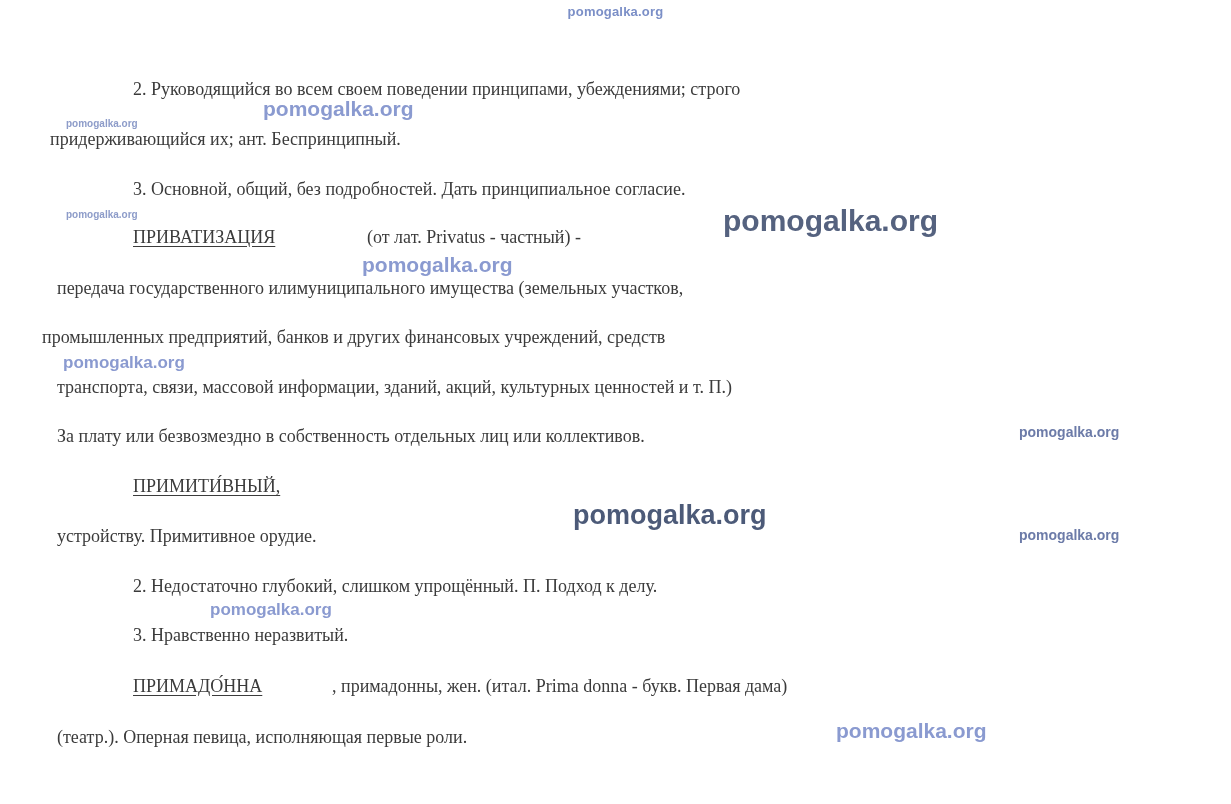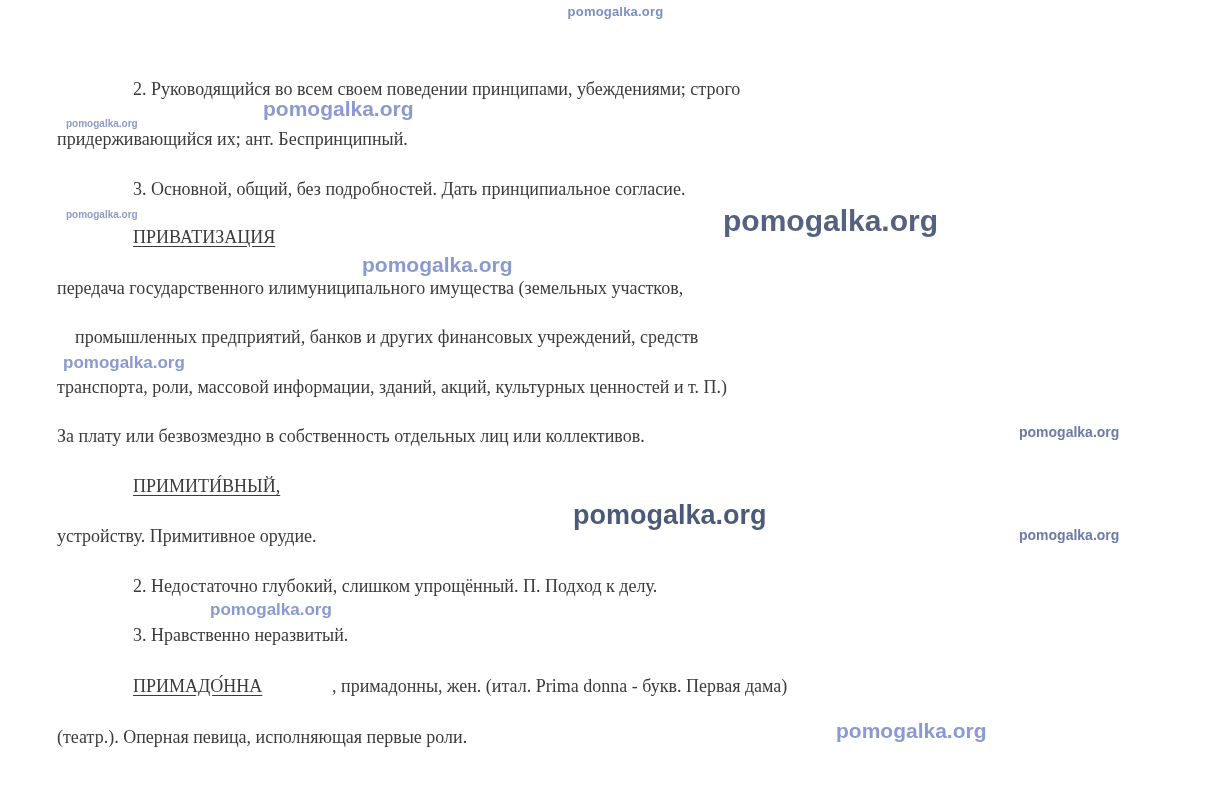--- a/index.html
+++ b/index.html
@@ -93,28 +93,29 @@
 </style>
 </head>
 <body>
 
 <div class="page">
 
   <div class="wm-top">pomogalka.org</div>
 
   <div class="text-layer">
     <div class="line" style="left:133px; top:76px;">2. Руководящийся во всем своем поведении принципами, убеждениями; строго</div>
-    <div class="line" style="left:57px;  top:126px;">придерживающийся их; ант. Беспринципный.</div>
+    <div class="line" style="left:50px;  top:126px;">придерживающийся их; ант. Беспринципный.</div>
     <div class="line" style="left:133px; top:176px;">3. Основной, общий, без подробностей. Дать принципиальное согласие.</div>
 
     <div class="line u" style="left:133px; top:224px;">ПРИВАТИЗАЦИЯ</div>
+    <div class="line" style="left:367px; top:224px;"> (от лат. Privatus - частный) -</div>
 
     <div class="line" style="left:57px;  top:275px;"> передача государственного илимуниципального имущества (земельных участков,</div>
-    <div class="line" style="left:75px;  top:324px;">промышленных предприятий, банков и других финансовых учреждений, средств</div>
-    <div class="line" style="left:57px;  top:374px;">транспорта, роли, массовой информации, зданий, акций, культурных ценностей и т. П.)</div>
+    <div class="line" style="left:42px;  top:324px;">промышленных предприятий, банков и других финансовых учреждений, средств</div>
+    <div class="line" style="left:57px;  top:374px;">транспорта, связи, массовой информации, зданий, акций, культурных ценностей и т. П.)</div>
     <div class="line u" style="left:133px; top:473px;">ПРИМИТИ́ВНЫЙ,</div>
 
     <div class="line" style="left:57px;  top:423px;">За плату или безвозмездно в собственность отдельных лиц или коллективов.</div>
 
     <div class="line" style="left:57px;  top:523px;">устройству. Примитивное орудие.</div>
     <div class="line" style="left:133px; top:573px;">2. Недостаточно глубокий, слишком упрощённый. П. Подход к делу.</div>
     <div class="line" style="left:133px; top:622px;">3. Нравственно неразвитый.</div>
 
     <div class="line u" style="left:133px; top:673px;">ПРИМАДО́ННА</div>
     <div class="line" style="left:332px; top:673px;">, примадонны, жен. (итал. Prima donna - букв. Первая дама)</div>

